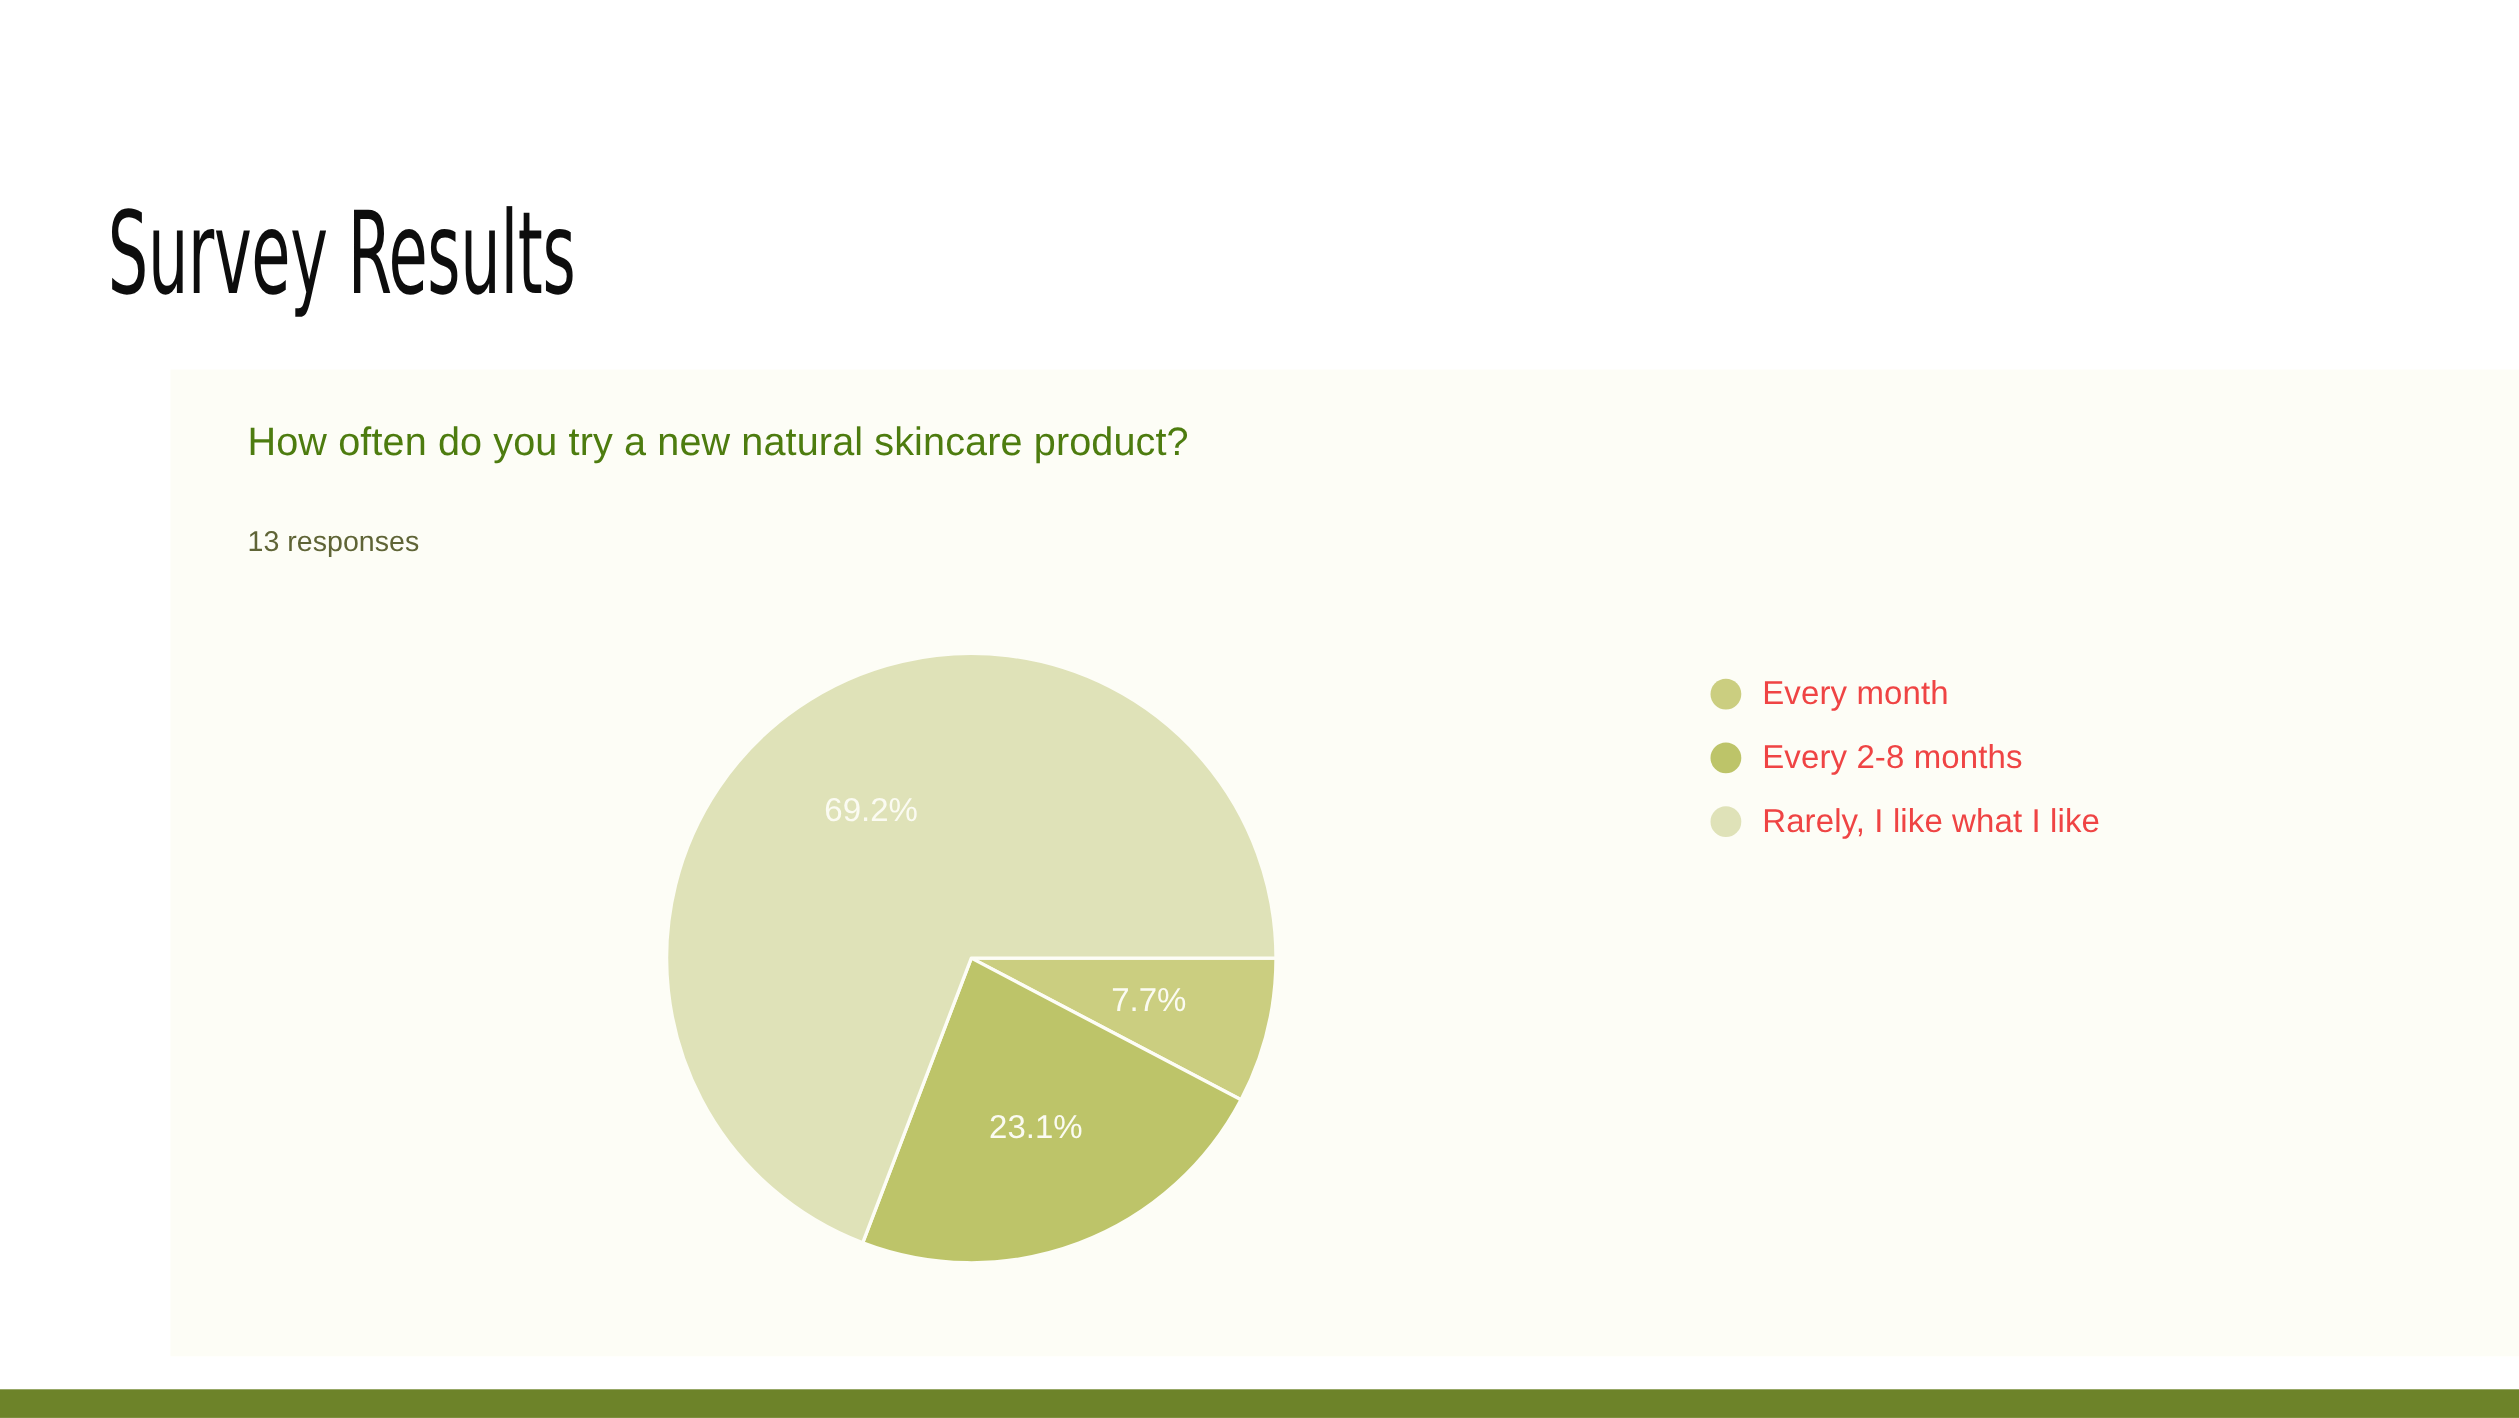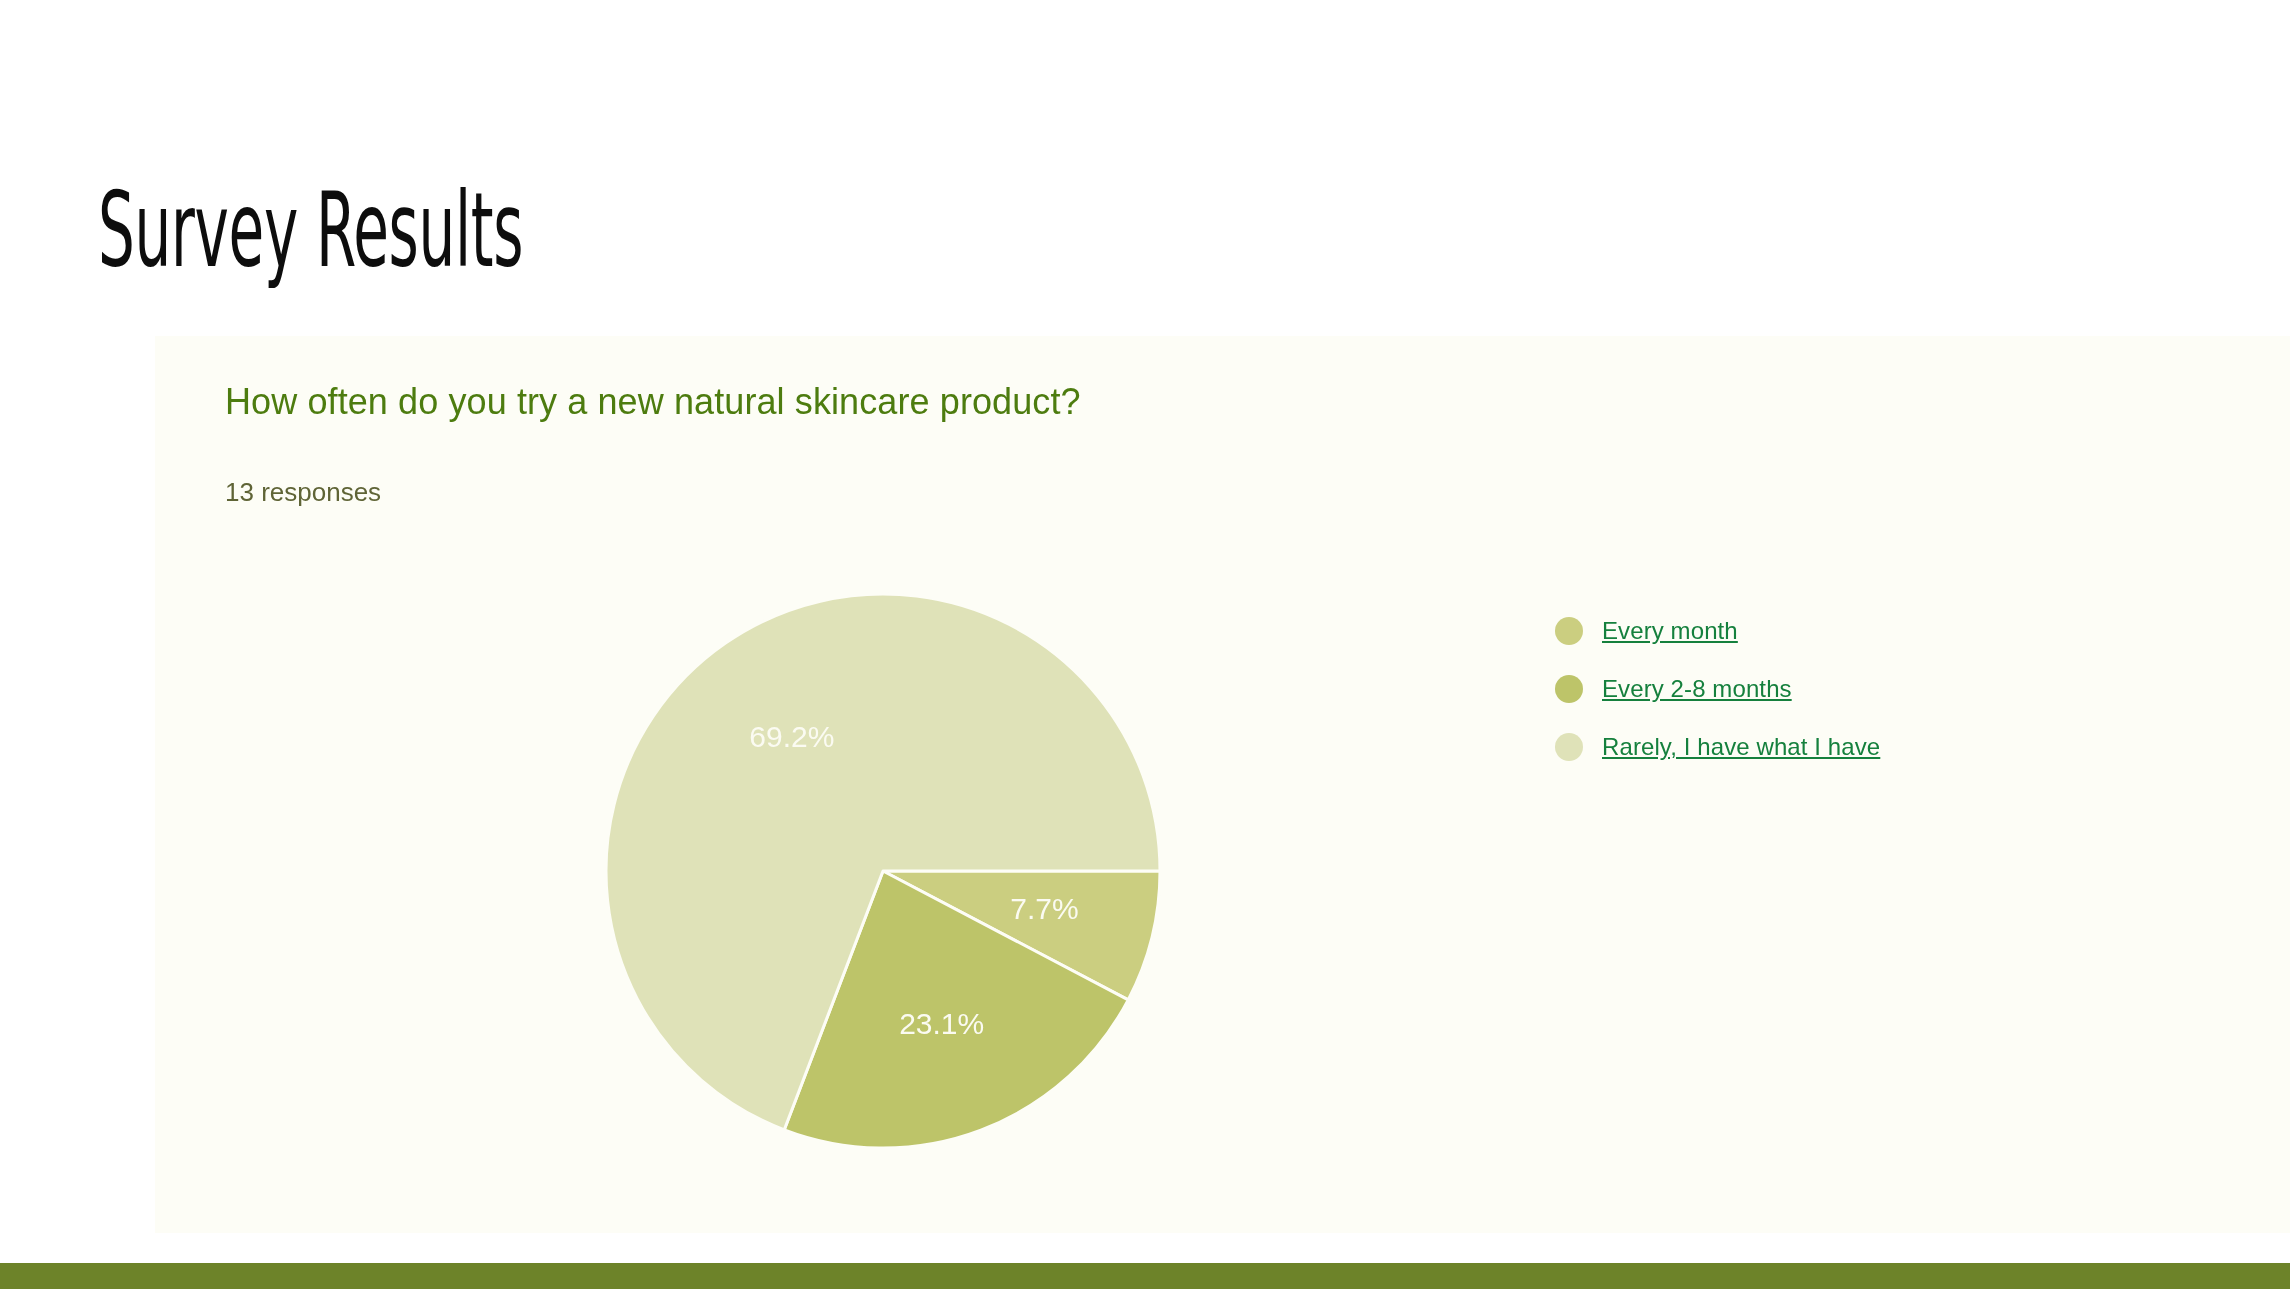--- a/index.html
+++ b/index.html
@@ -101,25 +101,24 @@
     height: 58px;
   }
   .legend-dot {
     width: 28px;
     height: 28px;
     border-radius: 50%;
     flex: 0 0 auto;
     margin-right: 19px;
   }
   .legend-label {
-    font-size: 24px;
-    color: #15803d;
+    font-size: 30px;
+    color: #ef4444;
     white-space: nowrap;
     letter-spacing: 0.1px;
-    text-decoration: underline;
   }
 
   
   #bottom-bar {
     position: absolute;
     left: 0;
     bottom: 0;
     width: 2290px;
     height: 26px;
     background: #6d8329;
@@ -157,20 +156,20 @@
       <div class="legend-item">
         <span class="legend-dot" style="background: rgb(203, 206, 128);"></span>
         <span class="legend-label">Every month</span>
       </div>
       <div class="legend-item">
         <span class="legend-dot" style="background: rgb(189, 196, 105);"></span>
         <span class="legend-label">Every 2-8 months</span>
       </div>
       <div class="legend-item">
         <span class="legend-dot" style="background: rgb(223, 226, 184);"></span>
-        <span class="legend-label">Rarely, I have what I have</span>
+        <span class="legend-label">Rarely, I like what I like</span>
       </div>
     </div>
 
   </div>
 
   <div id="bottom-bar"></div>
 </div>
 
 </body></html>

